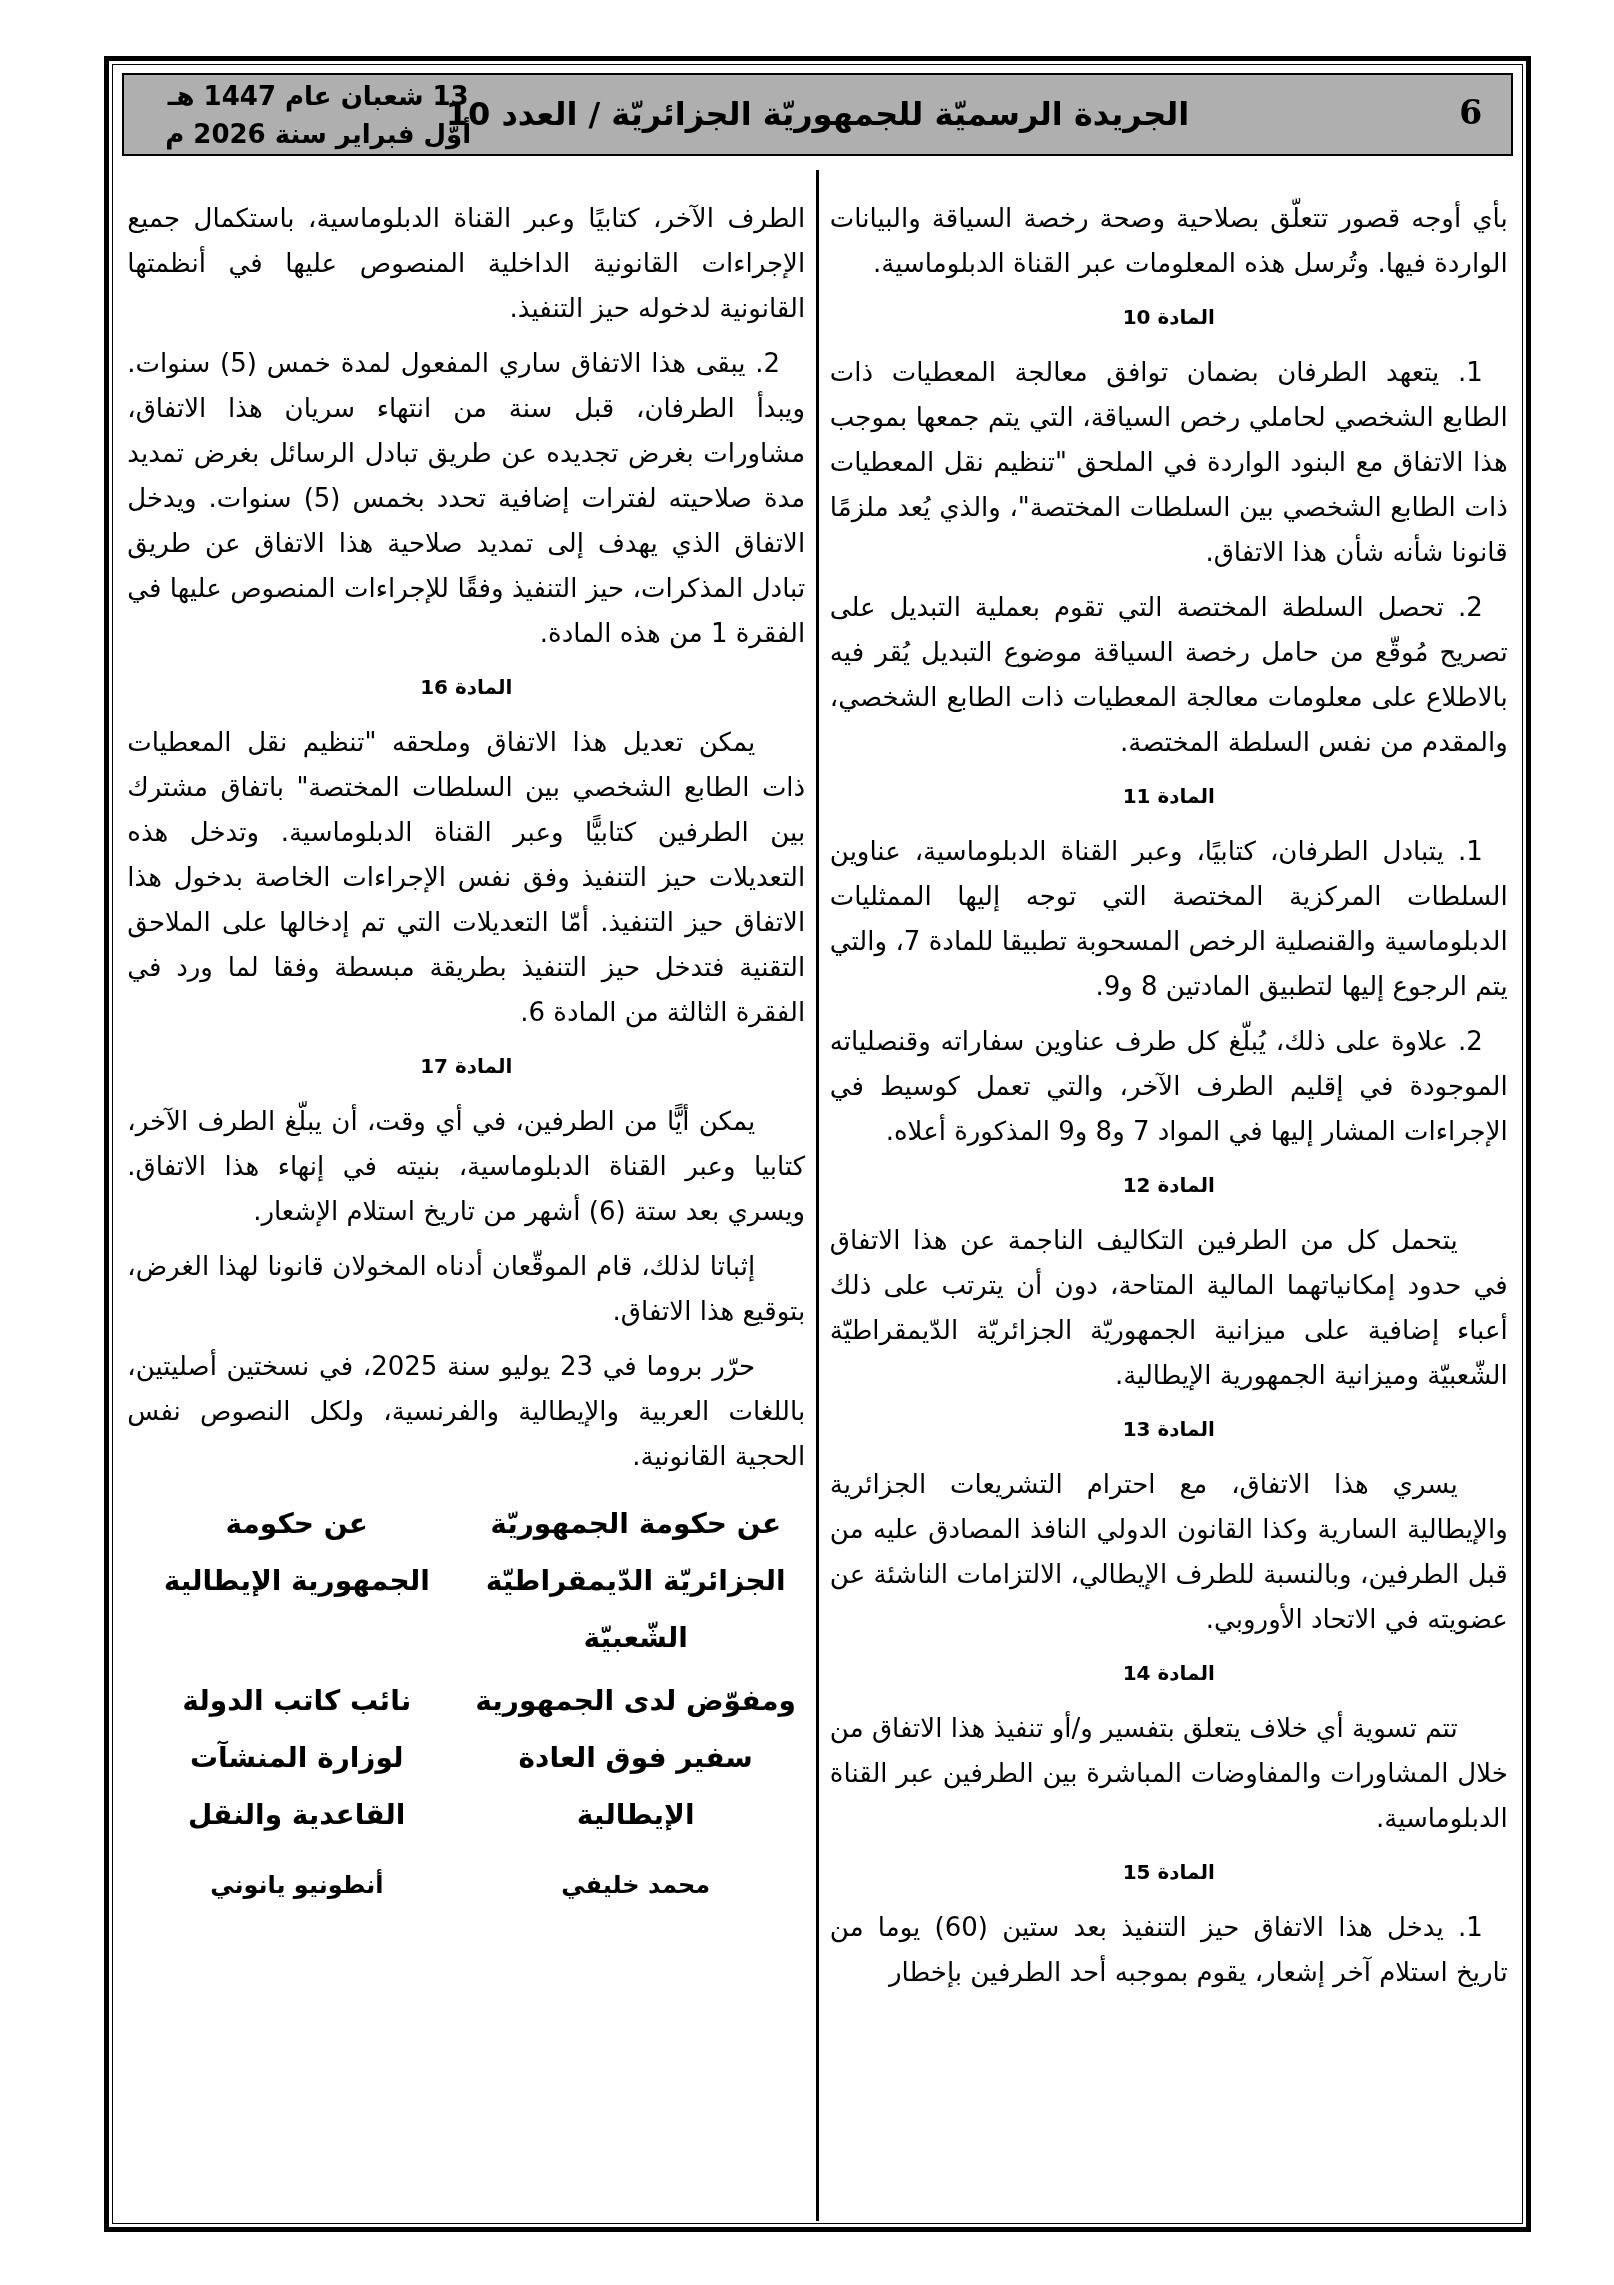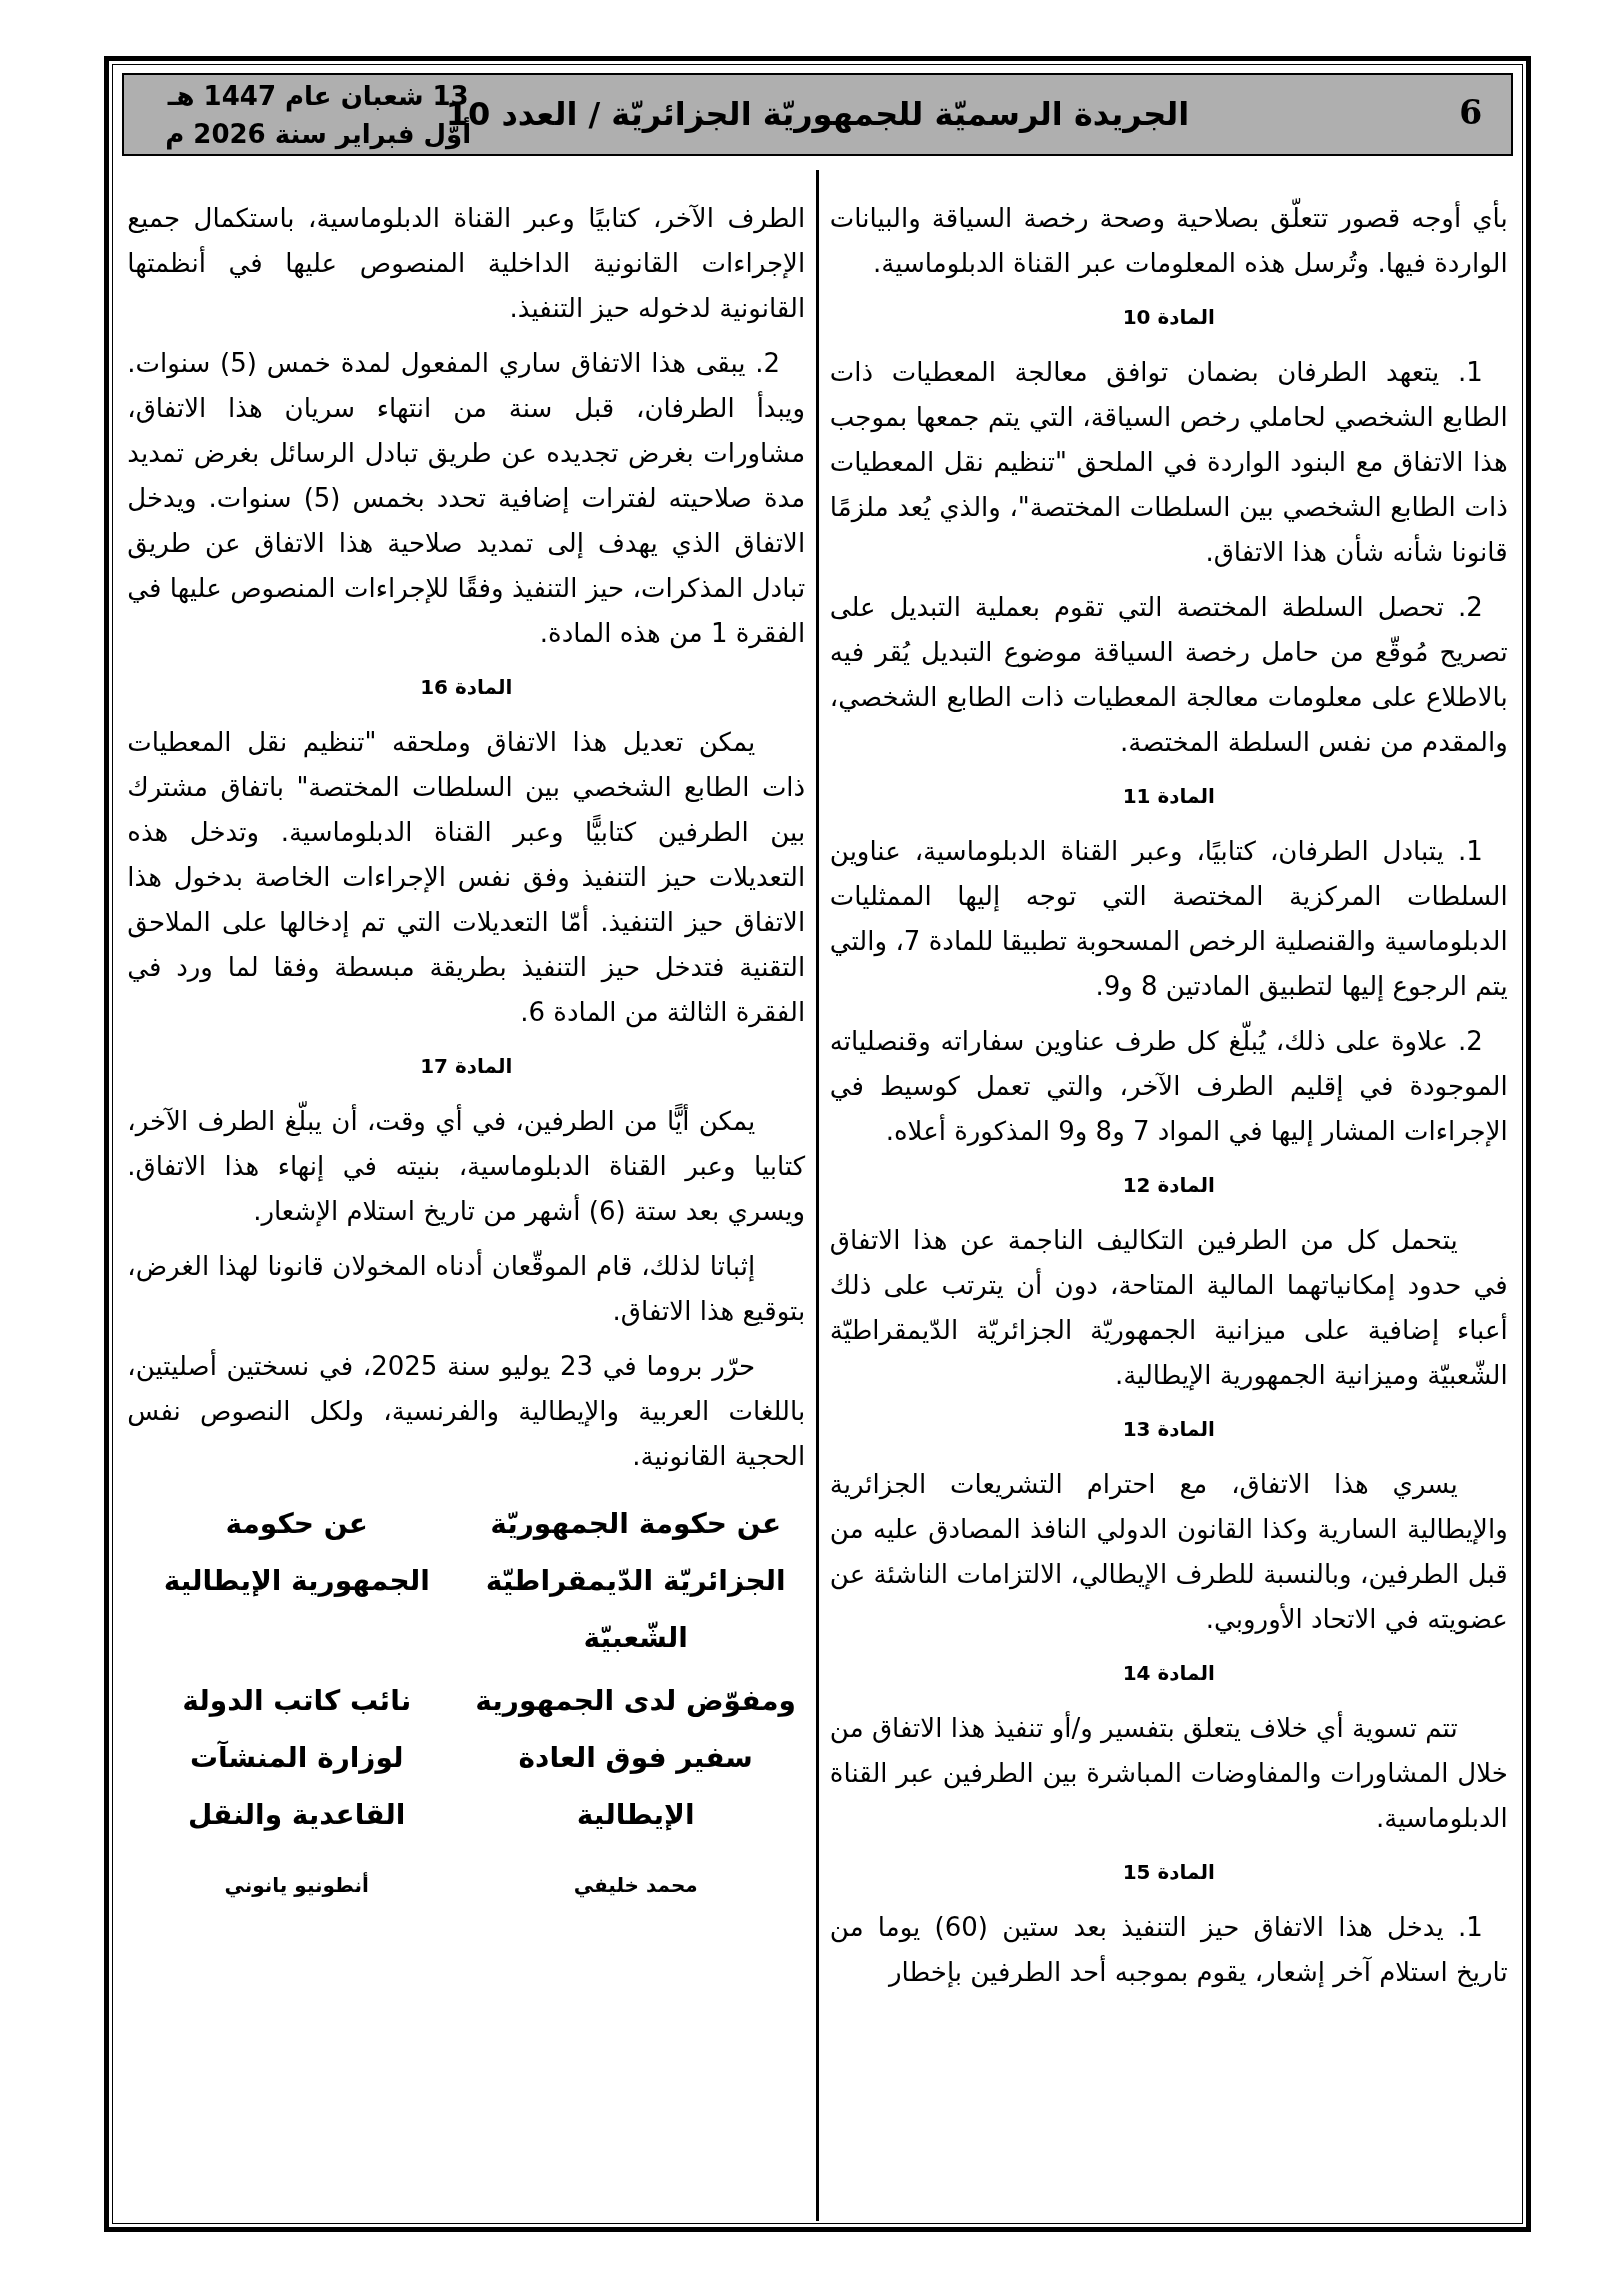--- a/index.html
+++ b/index.html
@@ -105,21 +105,21 @@
     text-align: center;
     font-weight: bold;
   }
   .sig-header { min-height: 177px; }
   .sig-title  { min-height: 174px; }
   .sig-line {
     font-size: 28px;
     line-height: 57px;
   }
   .sig-name {
-    font-size: 20px;
+    font-size: 24px;
     line-height: 56px;
     margin-top: 11px;
   }
 </style>
 </head>
 <body>
 
 <div class="page">
   <div class="frame">
     <div class="frame-inner">

